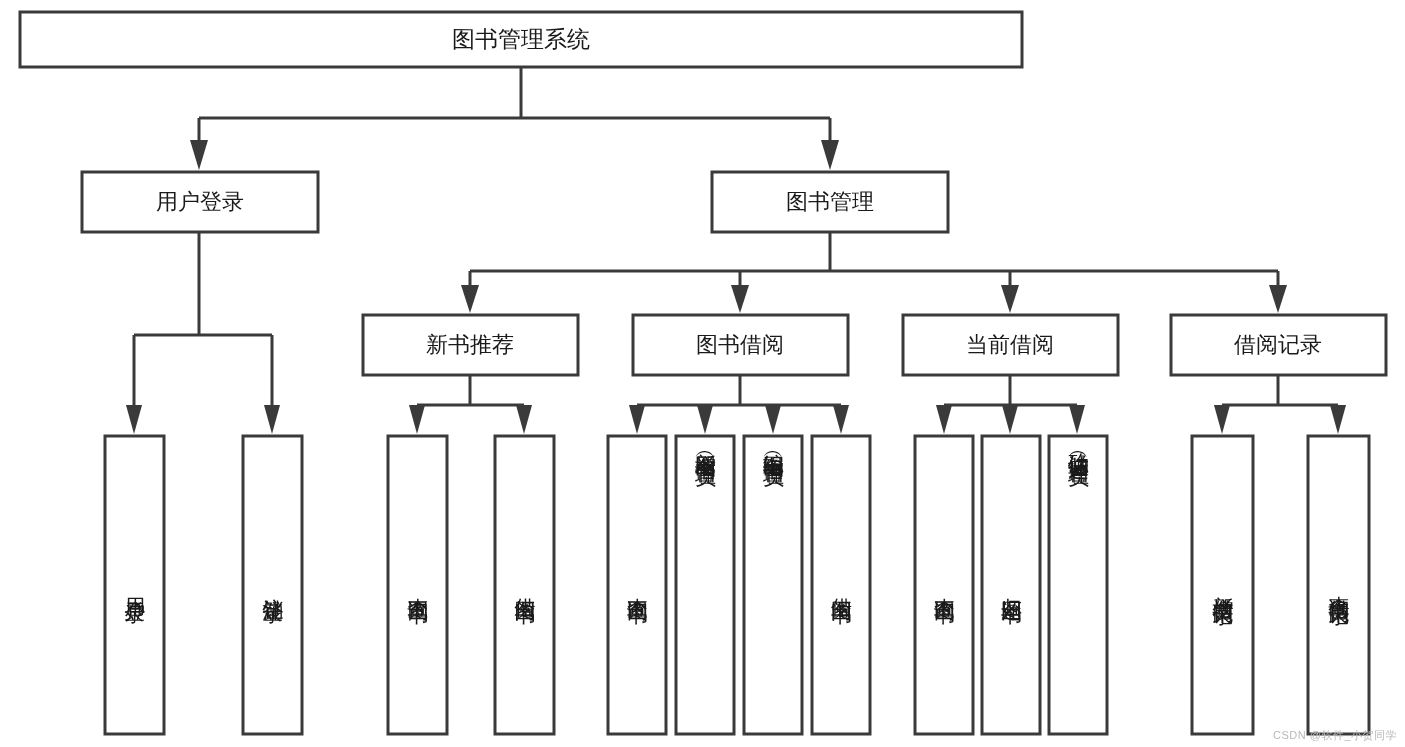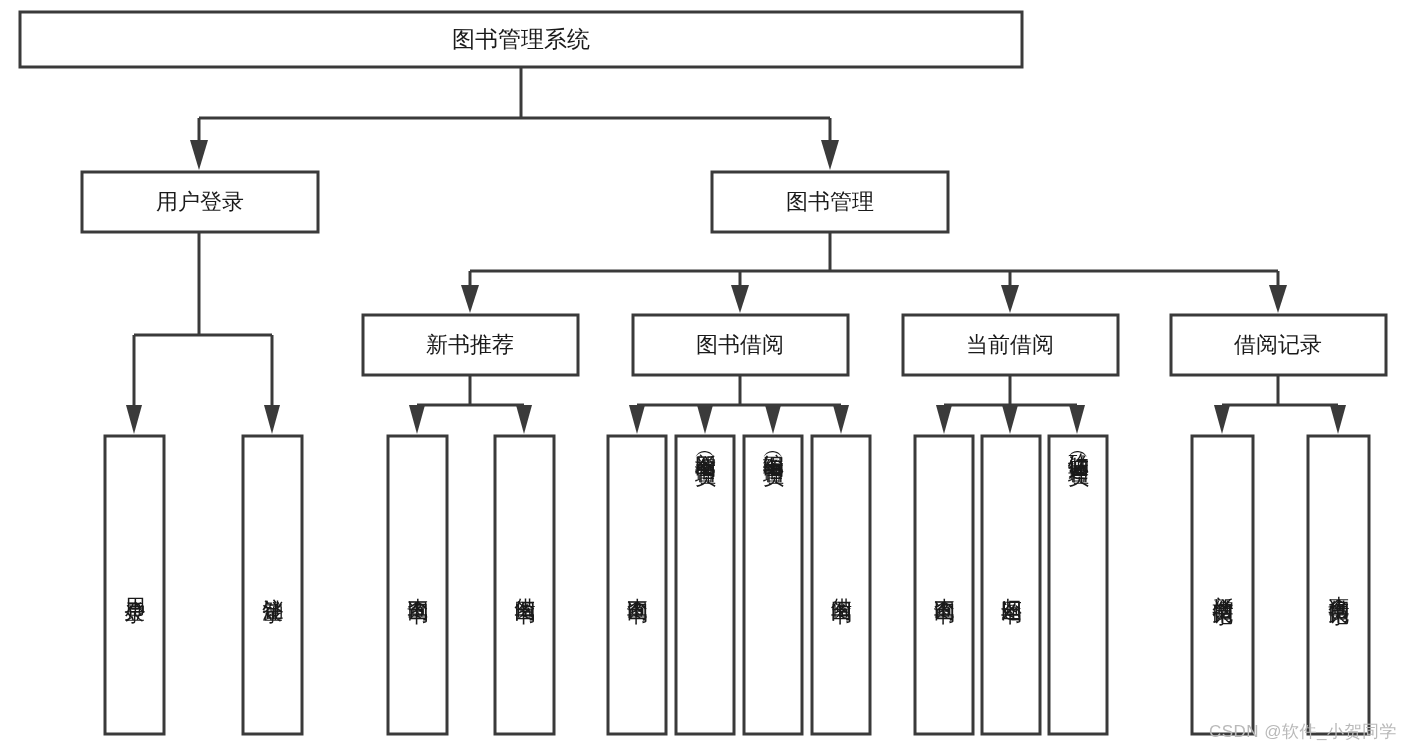--- a/index.html
+++ b/index.html
@@ -72,21 +72,21 @@
     letter-spacing: 2px;
     color: #1a1a1a;
     white-space: nowrap;
     text-align: center;
   }
   .watermark {
     position: absolute;
     right: 8px;
     bottom: 4px;
     font-family: "Liberation Sans", "DejaVu Sans", sans-serif;
-    font-size: 17px;
+    font-size: 11px;
     color: #b9b9b9;
     letter-spacing: 0.5px;
     white-space: nowrap;
   }
 </style>
 </head>
 <body>
 
 <div id="diagram-root">
 

